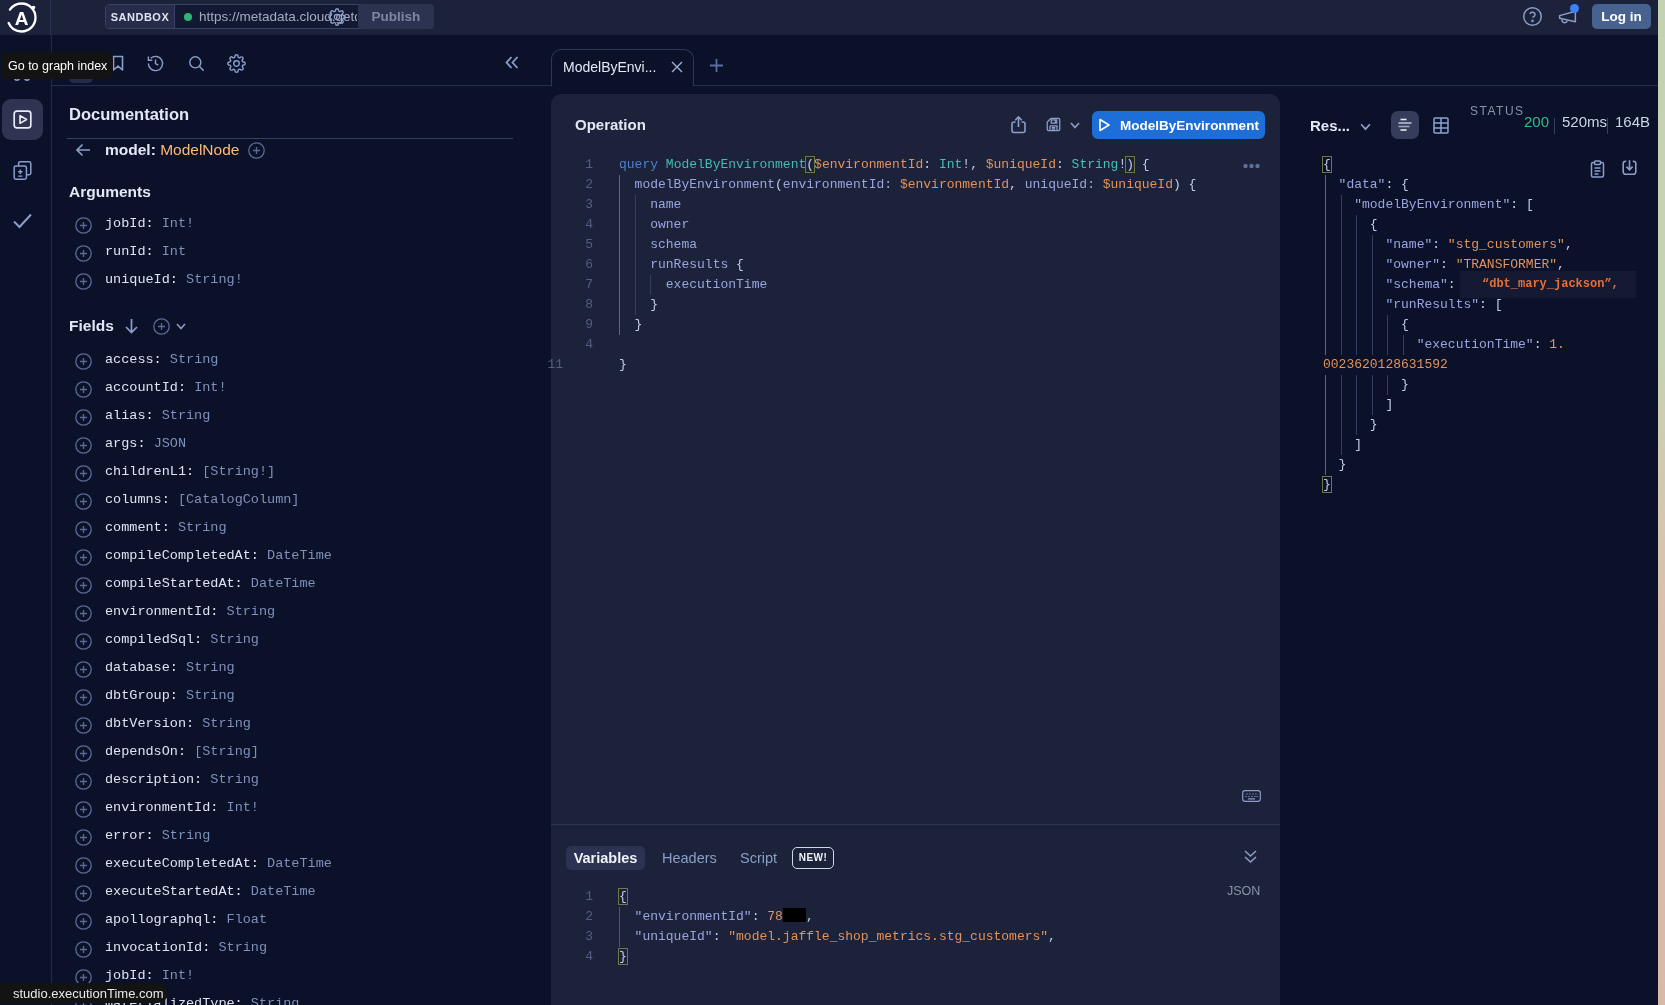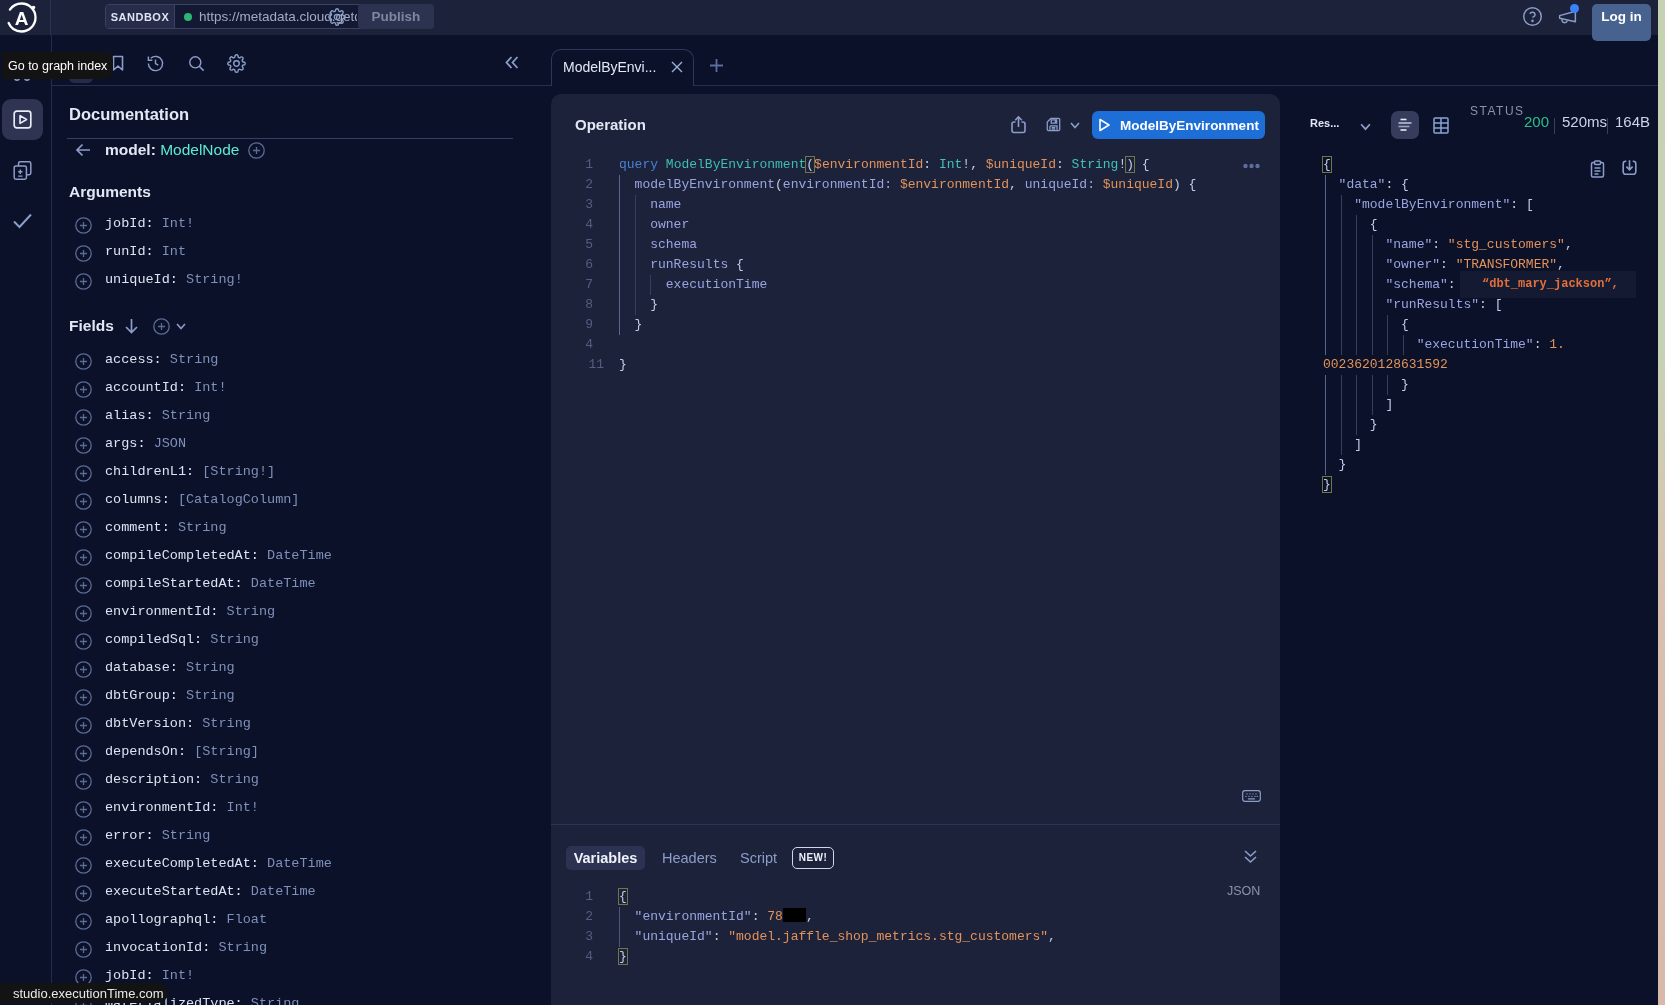--- a/index.html
+++ b/index.html
@@ -9,32 +9,32 @@
   .abs { position:absolute; }
   
   #topbar { position:absolute; left:0; top:0; width:1665px; height:35px; background:#1c2239; }
   #railsep { position:absolute; left:50px; top:0; width:1px; height:35px; background:#2b3150; }
   #sandboxgrp { position:absolute; left:62px; top:4px; width:286px; height:25px; border:1px solid #3a4162; border-radius:4px; display:flex; align-items:flex-end; background:#141933;margin-left:43px; }
   #sandboxchip { width:69px; height:100%; background:#262c49; border-right:1px solid #3a4162; color:#dfe4f0; font-size:11px; font-weight:bold; letter-spacing:.5px; display:flex; align-items:center; justify-content:center; border-radius:3px 0 0 3px; }
   #urlbox { flex:1; display:flex; align-items:center; height:100%; padding-left:9px; overflow:hidden; }
   #greendot { width:8px; height:8px; border-radius:50%; background:#2bb673; flex:none; }
   #urltext { color:#a3abc2; font-size:13.5px; margin-left:7px; white-space:nowrap; overflow:hidden; width:158px; flex:none; }
   #publish { position:absolute; left:358px; top:4px; width:76px; height:25px; background:#2c3351; border-radius:4px; color:#7e879f; font-size:13.5px; font-weight:bold; text-align:center; line-height:25px; }
-  #login { position:absolute; left:1592px; top:4px; width:59px; height:37px; background:#47628f; border-radius:5px; color:#fff; font-size:13.5px; font-weight:bold; text-align:center; line-height:25px; }
+  #login { position:absolute; left:1592px; top:4px; width:59px; height:25px; background:#47628f; border-radius:5px; color:#fff; font-size:13.5px; font-weight:bold; text-align:center; line-height:25px; }
   
   #rail { position:absolute; left:0; top:35px; width:52px; height:970px; background:#0a1128; border-right:1px solid #252b47; }
   #railsel { position:absolute; left:2px; top:64px; width:41px; height:41px; background:#2e3452; border-radius:9px; }
   
   #dtbsel { position:absolute; left:69px; top:53px; width:24px; height:30px; background:#252c49; border-radius:5px; }
   .topline { position:absolute; top:85px; height:1px; background:#272e4d; }
   #docheading { position:absolute; left:69px; top:105px; color:#e3e8f5; font-size:16.5px; font-weight:bold; }
   #dochr { position:absolute; left:67px; top:138px; width:446px; height:1px; background:#39405f; }
   #modelrow { position:absolute; left:105px; top:141px; font-size:15.5px; }
   #modelrow b { color:#e3e8f5; font-weight:bold; }
-  #modelrow span { color:#5eead4; }
+  #modelrow span { color:#fdba74; }
   .sechead { position:absolute; left:69px; color:#e3e8f5; font-size:15.5px; font-weight:bold; }
   .docrow { position:absolute; left:105px; font-family:"Liberation Mono", monospace; font-size:13.5px; white-space:pre; }
   .docrow .n { color:#dde3f2; }
   .docrow .t { color:#7f90ba; }
   
   #editor { position:absolute; left:551px; top:94px; width:729px; height:911px; background:#1c2239; border-radius:10px 10px 0 0; }
   #optitle { position:absolute; left:575px; top:116px; color:#e3e8f5; font-size:15px; font-weight:bold; }
   #runbtn { position:absolute; left:1092px; top:111px; width:173px; height:28px; background:#1d6ed6; border-radius:6px; color:#fff; font-size:13.5px; font-weight:bold; display:flex; align-items:center; justify-content:center; gap:9px; }
   .codeline { position:absolute; font-family:"Liberation Mono", monospace; font-size:13px; white-space:pre; line-height:20px; }
   .lnum { position:absolute; font-family:"Liberation Mono", monospace; font-size:13px; color:#555d80; text-align:right; width:30px; line-height:20px; }
@@ -43,21 +43,21 @@
   .bmatch { outline:1px solid #6f7747; }
   .iguide { position:absolute; width:1px; background:#343e5e; }
   .iguide.hot { background:#56668c; }
   
   #vardivider { position:absolute; left:551px; top:824px; width:729px; height:1px; background:#2e3553; }
   #vartab { position:absolute; left:566px; top:846px; width:79px; height:24px; background:#2c3352; border-radius:5px; color:#f0f3fa; font-size:14.5px; font-weight:bold; text-align:center; line-height:24px; }
   .subtab { position:absolute; top:846px; color:#8b9dc9; font-size:14.5px; line-height:24px; }
   #newbadge { position:absolute; left:792px; top:847px; width:42px; height:22px; border:1.5px solid #cfd7ec; border-radius:5px; color:#eef1fa; font-size:10px; font-weight:bold; letter-spacing:.5px; text-align:center; line-height:20px; }
   #jsonlabel { position:absolute; left:1227px; top:884px; color:#8b93ab; font-size:12.5px; }
   
-  #restitle { position:absolute; left:1310px; top:117px; color:#e3e8f5; font-size:11px; font-weight:bold; }
+  #restitle { position:absolute; left:1310px; top:117px; color:#e3e8f5; font-size:15px; font-weight:bold; }
   #fmtbtn { position:absolute; left:1391px; top:111px; width:28px; height:28px; background:#363c5c; border-radius:7px; }
   #status { position:absolute; left:1470px; top:104px; color:#8b93ab; font-size:12px; letter-spacing:1.5px; }
   .statv { position:absolute; top:113px; font-size:15px; color:#ccd4e8; }
   .statdiv { position:absolute; top:118px; width:1px; height:16px; background:#39415f; }
   #schemabox { position:absolute; left:1460px; top:271px; width:176px; height:27px; background:#151a33; color:#e2703a; font-family:"Liberation Mono", monospace; font-size:12px; font-weight:bold; line-height:27px; padding-left:22px; }
   
   #opentab { position:absolute; left:551px; top:49px; width:143px; height:37px; border:1px solid #2f3757; border-bottom:none; border-radius:10px 10px 0 0; background:#0a1128; }
   #tabtitle { position:absolute; left:563px; top:59px; color:#e2e8f4; font-size:14px; }
   
   .tooltip { position:absolute; background:#131313; color:#fdfdfd; display:flex; align-items:center; }
@@ -245,21 +245,21 @@
 <div class="lnum" style="left:563px;top:155px">1</div>
 <div class="lnum" style="left:563px;top:175px">2</div>
 <div class="lnum" style="left:563px;top:195px">3</div>
 <div class="lnum" style="left:563px;top:215px">4</div>
 <div class="lnum" style="left:563px;top:235px">5</div>
 <div class="lnum" style="left:563px;top:255px">6</div>
 <div class="lnum" style="left:563px;top:275px">7</div>
 <div class="lnum" style="left:563px;top:295px">8</div>
 <div class="lnum" style="left:563px;top:315px">9</div>
 <div class="lnum" style="left:563px;top:335px">4</div>
-<div class="lnum" style="left:574px;top:355px">11</div>
+<div class="lnum" style="left:533px;top:355px">11</div>
 <div class="codeline" style="left:619px;top:155px"><span class="kw">query</span> <span class="op">ModelByEnvironment</span><span class="pun bmatch">(</span><span class="var">$environmentId</span><span class="pun">:</span> <span class="typ">Int</span><span class="pun">!</span><span class="pun">,</span> <span class="var">$uniqueId</span><span class="pun">:</span> <span class="typ">String</span><span class="pun">!</span><span class="pun bmatch">)</span> <span class="pun">{</span></div>
 <div class="codeline" style="left:619px;top:175px">  <span class="fld">modelByEnvironment</span><span class="pun">(</span><span class="fld">environmentId:</span> <span class="var">$environmentId</span><span class="pun">,</span> <span class="fld">uniqueId:</span> <span class="var">$uniqueId</span><span class="pun">)</span> <span class="pun">{</span></div>
 <div class="codeline" style="left:619px;top:195px">    <span class="fld">name</span></div>
 <div class="codeline" style="left:619px;top:215px">    <span class="fld">owner</span></div>
 <div class="codeline" style="left:619px;top:235px">    <span class="fld">schema</span></div>
 <div class="codeline" style="left:619px;top:255px">    <span class="fld">runResults</span> <span class="pun">{</span></div>
 <div class="codeline" style="left:619px;top:275px">      <span class="fld">executionTime</span></div>
 <div class="codeline" style="left:619px;top:295px">    <span class="pun">}</span></div>
 <div class="codeline" style="left:619px;top:315px">  <span class="pun">}</span></div>
 <div class="codeline" style="left:619px;top:355px"><span class="pun">}</span></div>

